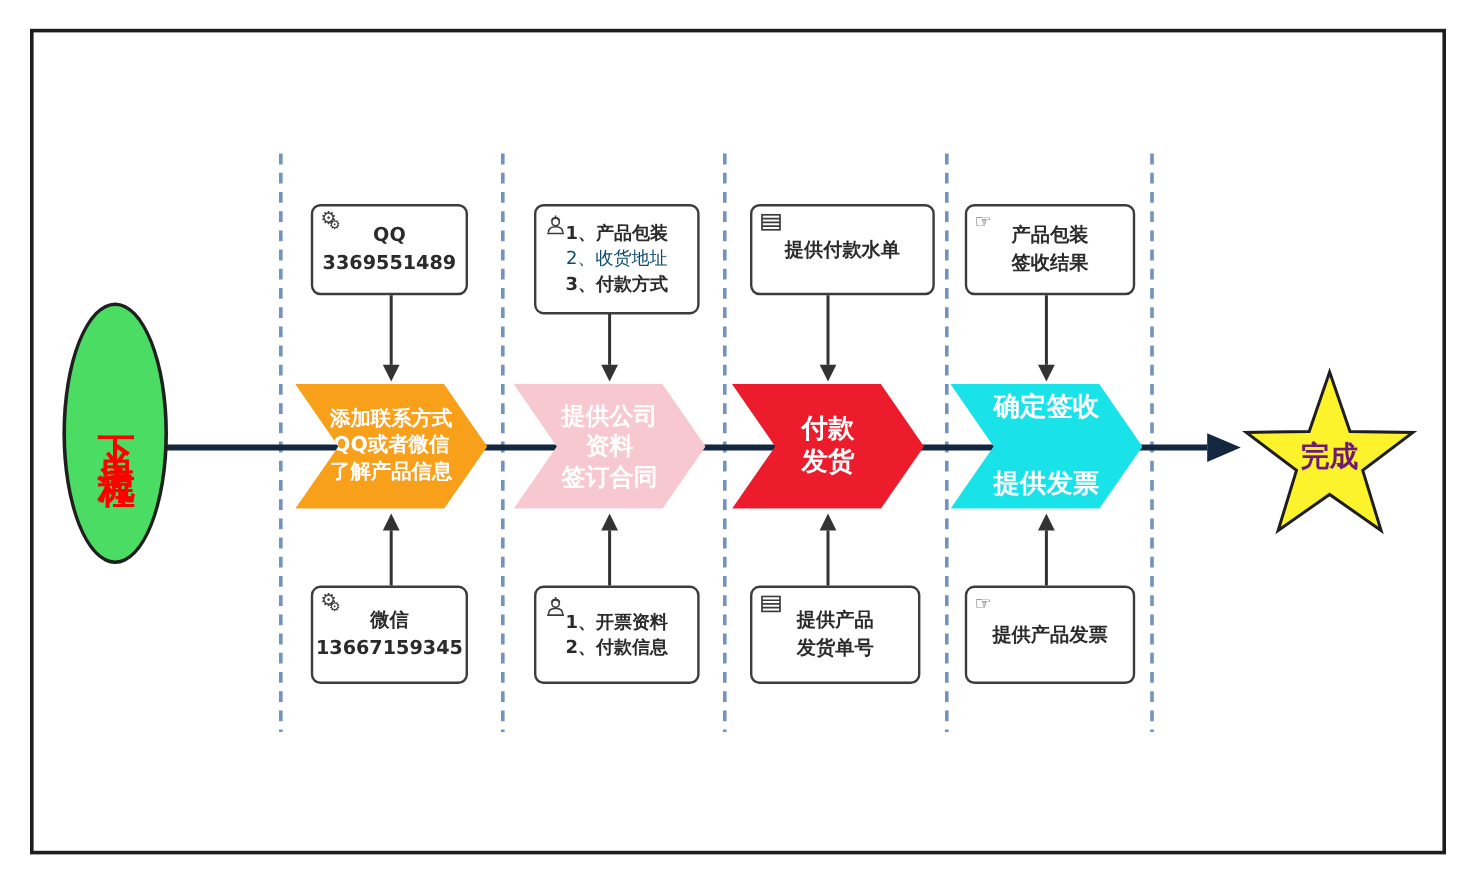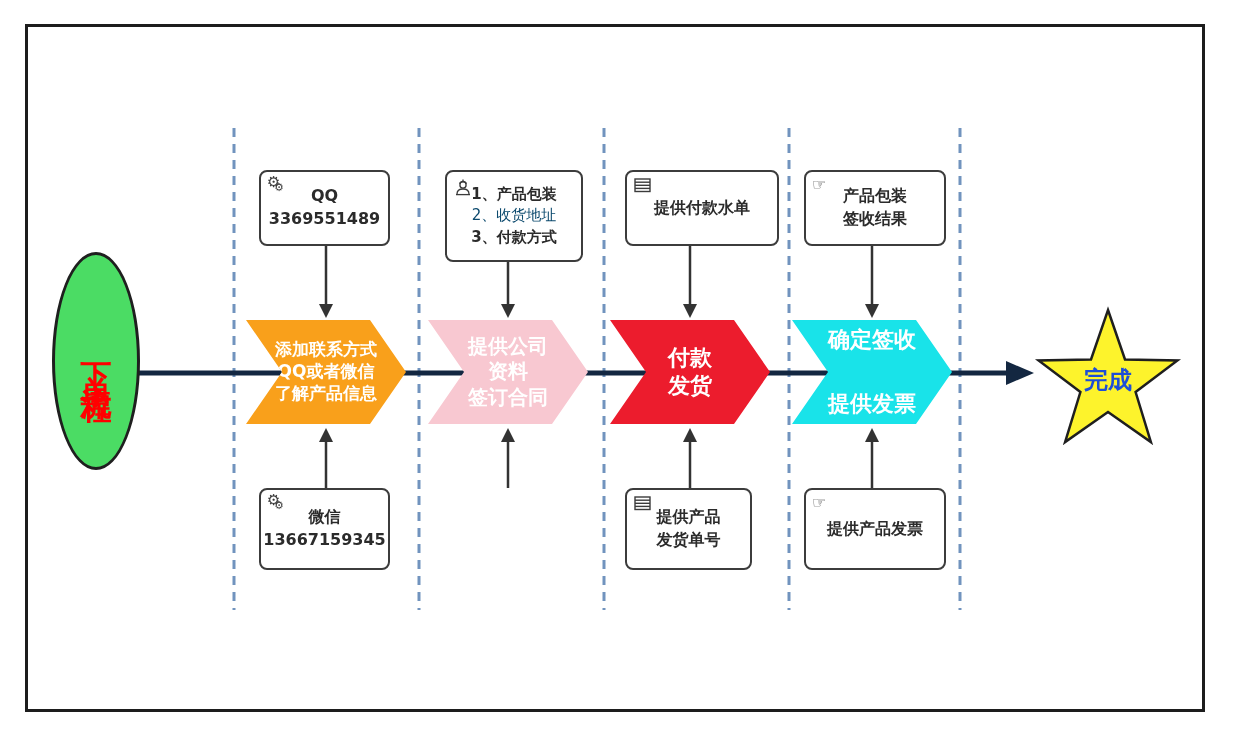--- a/index.html
+++ b/index.html
@@ -28,21 +28,21 @@
   .bl.small{font-size:15px;}
   .bl.muted{color:#0c4a6e;font-weight:normal;}
   .icon{position:absolute;top:3px;left:6px;color:#3b3b3b;line-height:1;z-index:3;}
   .gears{font-size:15px;}
   .gear2{position:absolute;left:7px;top:7px;font-size:11px;}
   .handicon{font-size:16px;top:5px;}
   .iconsvg{position:absolute;top:6px;left:7px;z-index:3;}
 
   .star-wrap{position:absolute;left:1030px;top:306px;z-index:2;}
   .star-label{position:absolute;left:1030px;top:364px;width:156px;text-align:center;z-index:3;
-    font-size:24px;font-weight:bold;color:#1d4ed8;}
+    font-size:24px;font-weight:bold;color:#701a75;}
 </style>
 </head>
 <body>
 
 <div class="canvas">
   <div class="frame"></div>
 
   <svg class="connectors" width="1236" height="742">
     <line class="lane" x1="234" y1="128" x2="234" y2="610" stroke="#7193BE"></line>
     <line class="lane" x1="419" y1="128" x2="419" y2="610" stroke="#7193BE"></line>
@@ -102,35 +102,46 @@
     </svg>
     <div class="bl small">1、产品包装</div>
     <div class="bl small muted">2、收货地址</div>
     <div class="bl small">3、付款方式</div>
   </div>
   <div class="chevron fs20" style="left: 428px; background-color: rgb(248, 200, 209);">
     <div class="cl">提供公司</div>
     <div class="cl">资料</div>
     <div class="cl">签订合同</div>
   </div>
+  <div class="box" style="left:445px;top:488px;width:138px;height:82px">
+    <svg class="iconsvg" width="18" height="18" viewBox="0 0 18 18">
+      <circle cx="9" cy="7" r="3.1" fill="none" stroke="#3b3b3b" stroke-width="1.3"></circle>
+      <path d="M5.6 5.8 a3.6 3.6 0 0 1 6.8 0" fill="none" stroke="#3b3b3b" stroke-width="1.3"></path>
+      <path d="M9 1.6 v2" stroke="#3b3b3b" stroke-width="1.3"></path>
+      <path d="M3 16 c0-3.4 2.6-5 6-5 s6 1.6 6 5" fill="none" stroke="#3b3b3b" stroke-width="1.3"></path>
+      <path d="M2 16.6 h14" stroke="#3b3b3b" stroke-width="1.3"></path>
+    </svg>
+    <div class="bl small">1、开票资料</div>
+    <div class="bl small">2、付款信息</div>
+  </div>
 
   <div class="box" style="left:625px;top:170px;width:154px;height:76px">
     <svg class="iconsvg" width="18" height="15" viewBox="0 0 18 15">
       <rect x="1" y="1" width="15" height="12.5" fill="none" stroke="#3b3b3b" stroke-width="1.4"></rect>
       <line x1="1" y1="4.2" x2="16" y2="4.2" stroke="#3b3b3b" stroke-width="1.4"></line>
       <line x1="1" y1="7.3" x2="16" y2="7.3" stroke="#3b3b3b" stroke-width="1.4"></line>
       <line x1="1" y1="10.4" x2="16" y2="10.4" stroke="#3b3b3b" stroke-width="1.4"></line>
     </svg>
     <div class="bl">提供付款水单</div>
   </div>
   <div class="chevron fs22" style="left: 610px; background-color: rgb(236, 28, 45);">
     <div class="cl">付款</div>
     <div class="cl">发货</div>
   </div>
-  <div class="box" style="left:625px;top:488px;width:127px;height:82px">
+  <div class="box" style="left:625px;top:488px;width:142px;height:82px">
     <svg class="iconsvg" width="18" height="15" viewBox="0 0 18 15">
       <rect x="1" y="1" width="15" height="12.5" fill="none" stroke="#3b3b3b" stroke-width="1.4"></rect>
       <line x1="1" y1="4.2" x2="16" y2="4.2" stroke="#3b3b3b" stroke-width="1.4"></line>
       <line x1="1" y1="7.3" x2="16" y2="7.3" stroke="#3b3b3b" stroke-width="1.4"></line>
       <line x1="1" y1="10.4" x2="16" y2="10.4" stroke="#3b3b3b" stroke-width="1.4"></line>
     </svg>
     <div class="bl">提供产品</div>
     <div class="bl">发货单号</div>
   </div>
 

